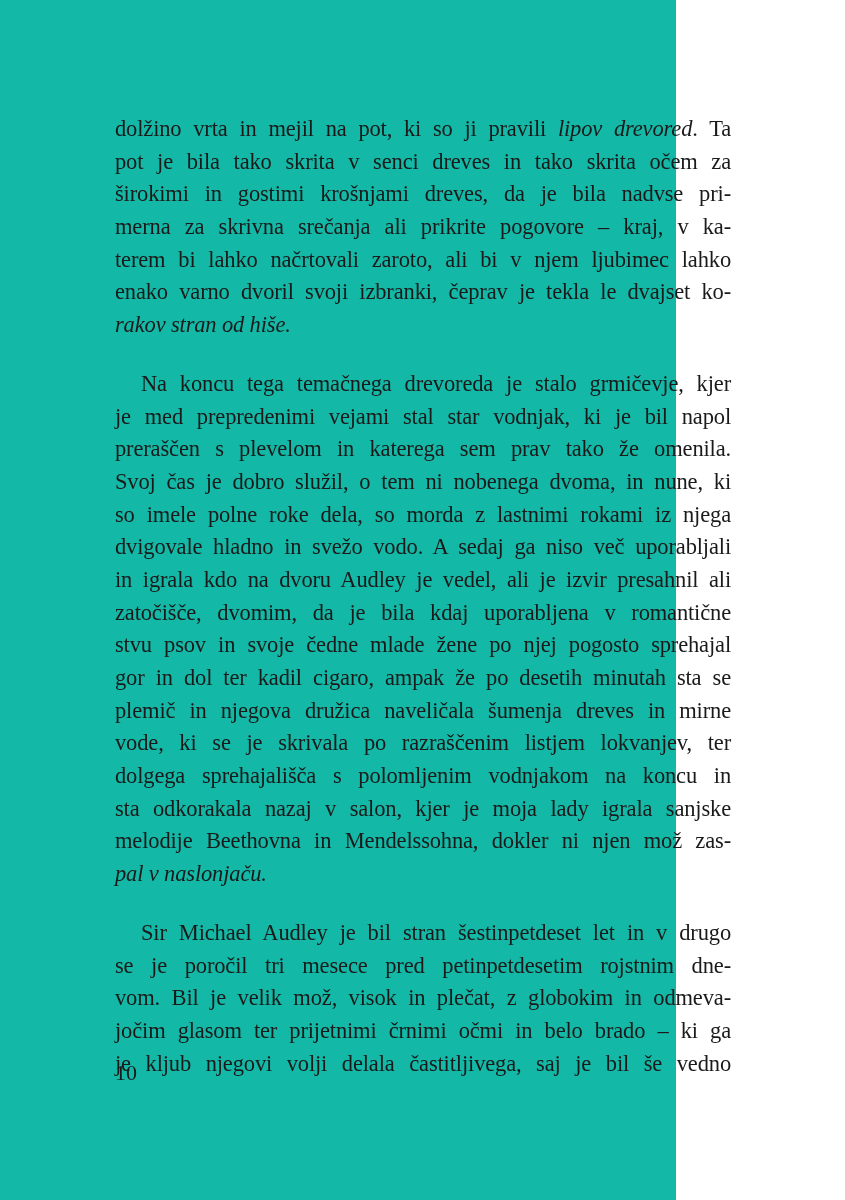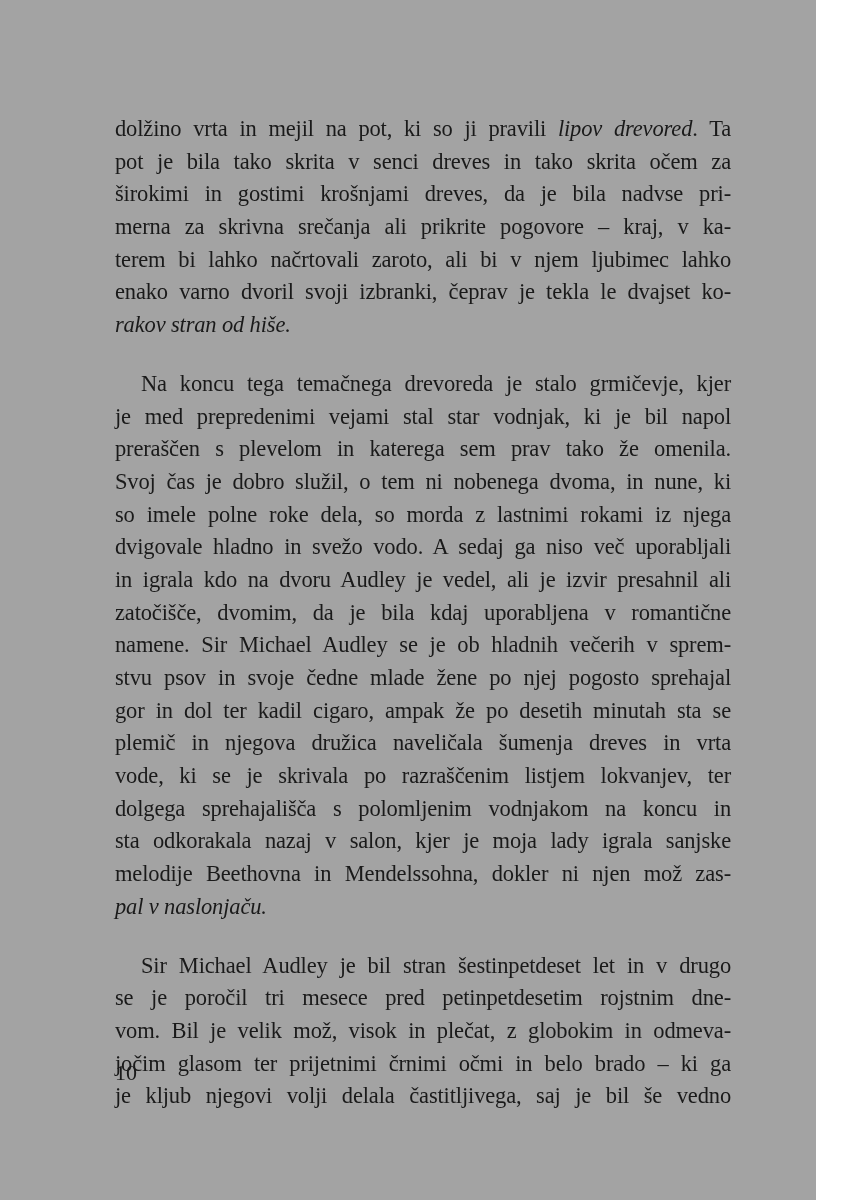--- a/index.html
+++ b/index.html
@@ -11,23 +11,23 @@
       width: 845px;
       height: 1200px;
       position: relative;
       overflow: hidden;
       font-family: "Liberation Serif", "DejaVu Serif", serif;
       color: #1a1a1a;
     }
     .page {
       position: absolute;
       left: 0; top: 0;
-      width: 816px;
+      width: 676px;
       height: 1200px;
-      background: #a3a3a3;
+      background: #14b8a6;
     }
     .text-block {
       position: absolute;
       left: 115px;
       top: 113px;
       width: 616px;
     }
     .line {
       display: block;
       height: 32.7px;
@@ -73,24 +73,23 @@
       </div>
       <div>
         <span class="line indent"><span>Na koncu tega temačnega drevoreda je stalo grmičevje, kjer</span></span>
         <span class="line"><span>je med prepredenimi vejami stal star vodnjak, ki je bil napol</span></span>
         <span class="line"><span>preraščen s plevelom in katerega sem prav tako že omenila.</span></span>
         <span class="line"><span>Svoj čas je dobro služil, o tem ni nobenega dvoma, in nune, ki</span></span>
         <span class="line"><span>so imele polne roke dela, so morda z lastnimi rokami iz njega</span></span>
         <span class="line"><span>dvigovale hladno in svežo vodo. A sedaj ga niso več uporabljali</span></span>
         <span class="line"><span>in igrala kdo na dvoru Audley je vedel, ali je izvir presahnil ali</span></span>
         <span class="line"><span>zatočišče, dvomim, da je bila kdaj uporabljena v romantične</span></span>
-        <span class="line"><span>namene. Sir Michael Audley se je ob hladnih večerih v sprem-</span></span>
         <span class="line"><span>stvu psov in svoje čedne mlade žene po njej pogosto sprehajal</span></span>
         <span class="line"><span>gor in dol ter kadil cigaro, ampak že po desetih minutah sta se</span></span>
-        <span class="line"><span>plemič in njegova družica naveličala šumenja dreves in vrta</span></span>
+        <span class="line"><span>plemič in njegova družica naveličala šumenja dreves in mirne</span></span>
         <span class="line"><span>vode, ki se je skrivala po razraščenim listjem lokvanjev, ter</span></span>
         <span class="line"><span>dolgega sprehajališča s polomljenim vodnjakom na koncu in</span></span>
         <span class="line"><span>sta odkorakala nazaj v salon, kjer je moja lady igrala sanjske</span></span>
         <span class="line"><span>melodije Beethovna in Mendelssohna, dokler ni njen mož zas-</span></span>
         <span class="line last"><span>pal v naslonjaču.</span></span>
       </div>
       <div>
         <span class="line indent"><span>Sir Michael Audley je bil stran šestinpetdeset let in v drugo</span></span>
         <span class="line"><span>se je poročil tri mesece pred petinpetdesetim rojstnim dne-</span></span>
         <span class="line"><span>vom. Bil je velik mož, visok in plečat, z globokim in odmeva-</span></span>

